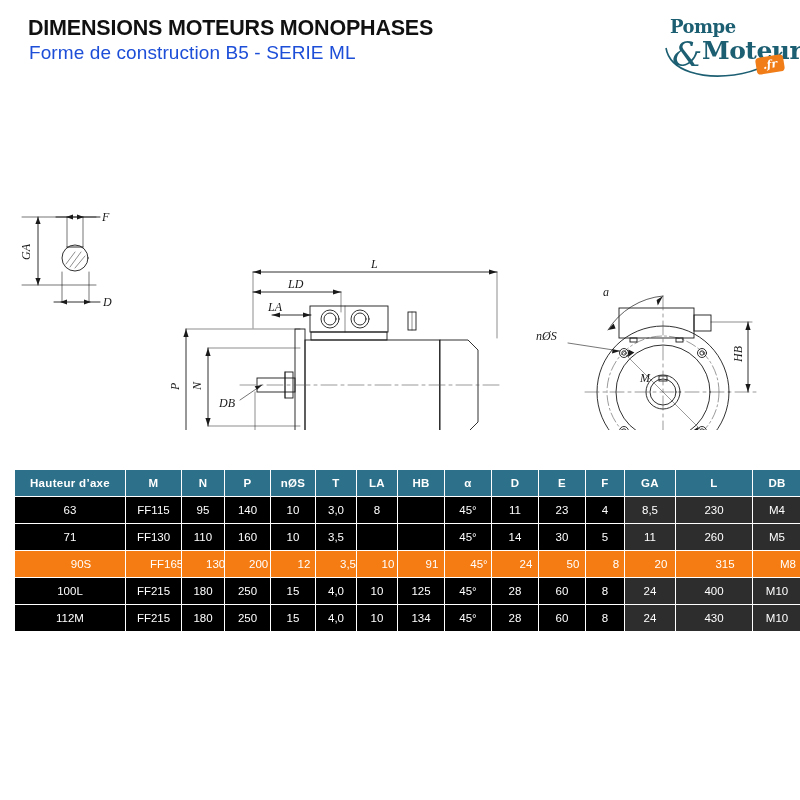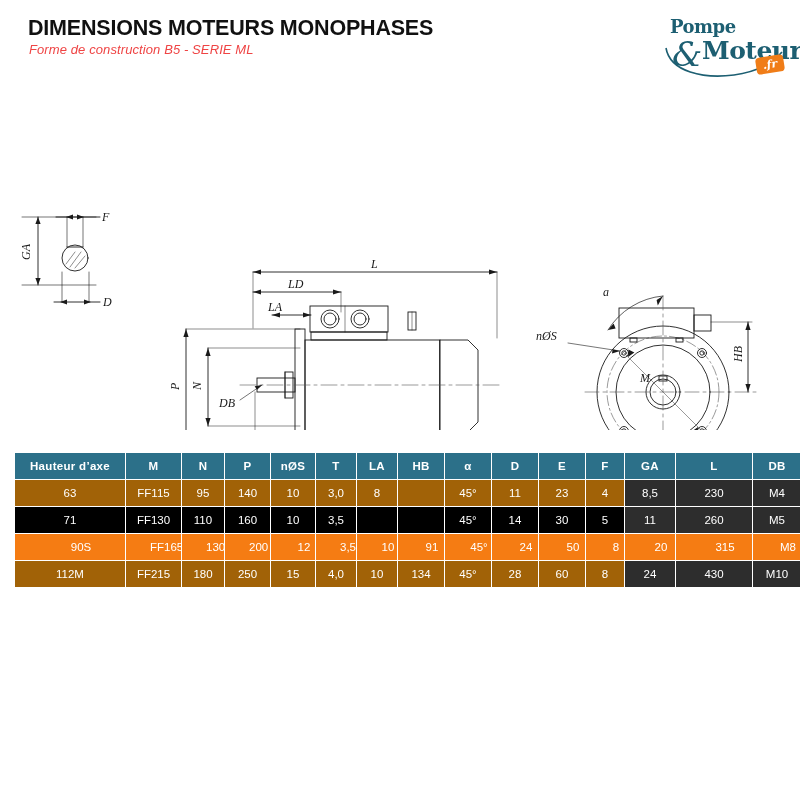--- a/index.html
+++ b/index.html
@@ -10,21 +10,21 @@
   }
   
   .header{position:absolute;left:0;top:0;width:680px;height:100px;}
   .title{
     position:absolute;left:28px;top:16px;
     font-size:21.5px;font-weight:bold;letter-spacing:-0.2px;color:#111;
     white-space:nowrap;
   }
   .subtitle{
     position:absolute;left:29px;top:42px;
-    font-size:13px;color:#ef4444;white-space:nowrap;letter-spacing:0.1px;font-style:italic;
+    font-size:19px;color:#1d4ed8;white-space:nowrap;letter-spacing:0.1px;
   }
   
   .logo{position:absolute;left:660px;top:10px;width:130px;height:72px;}
   .logo-pompe{
     position:absolute;left:10px;top:6px;
     font-family:"DejaVu Serif", serif;
     font-size:18px;font-weight:bold;color:#1d5f72;letter-spacing:-0.5px;
   }
   .logo-amp{
     position:absolute;left:12px;top:27px;
@@ -44,37 +44,37 @@
   }
   .logo-fr span{
     display:block;text-align:center;line-height:17px;
     font-family:"DejaVu Serif", serif;font-style:italic;
     font-size:11px;color:#ffffff;font-weight:bold;
   }
   
   .drawing{position:absolute;left:0;top:100px;width:800px;height:330px;}
   .drawing svg{display:block;}
   
-  .table-wrap{position:absolute;left:14px;top:452px;width:772px;}
+  .table-wrap{position:absolute;left:14px;top:469px;width:772px;}
   table.dims{
     border-collapse:separate;border-spacing:1px;
     width:772px;background:#ffffff;
     table-layout:fixed;
   }
   table.dims th,table.dims td{
     height:26px;padding:0 2px;text-align:center;vertical-align:middle;
     font-size:11.5px;color:#ffffff;font-weight:normal;
     white-space:nowrap;overflow:hidden;
   }
   table.dims th{
     background:#2c7089;font-weight:bold;font-size:11.5px;
     letter-spacing:0.3px;
   }
   th.hd-dark{background:#2d2d2d;}
-  td.c-teal-dark{background:#a16207;}
+  td.c-teal-dark{background:#000000;}
   td.c-teal-light{background:#000000;}
   td.c-dark{background:#2d2d2d;margin-top:16px;}
   tr.row-hl td{background:#f57c13 !important;padding-left:24px;}
   th.col-ha{width:110px;text-align:center;}
 </style>
 </head>
 <body>
 
 <div class="header">
   <div class="title">DIMENSIONS MOTEURS MONOPHASES</div>
@@ -341,20 +341,37 @@
           <td class="c-teal-light">91</td>
           <td class="c-teal-light">45°</td>
           <td class="c-teal-light">24</td>
           <td class="c-teal-light">50</td>
           <td class="c-teal-light">8</td>
           <td class="c-dark">20</td>
           <td class="c-dark">315</td>
           <td class="c-dark">M8</td>
         </tr>
         <tr>
+          <td class="c-teal-light">100L</td>
+          <td class="c-teal-light">FF215</td>
+          <td class="c-teal-light">180</td>
+          <td class="c-teal-light">250</td>
+          <td class="c-teal-light">15</td>
+          <td class="c-teal-light">4,0</td>
+          <td class="c-teal-light">10</td>
+          <td class="c-teal-light">125</td>
+          <td class="c-teal-light">45°</td>
+          <td class="c-teal-light">28</td>
+          <td class="c-teal-light">60</td>
+          <td class="c-teal-light">8</td>
+          <td class="c-dark">24</td>
+          <td class="c-dark">400</td>
+          <td class="c-dark">M10</td>
+        </tr>
+        <tr>
           <td class="c-teal-dark">112M</td>
           <td class="c-teal-dark">FF215</td>
           <td class="c-teal-dark">180</td>
           <td class="c-teal-dark">250</td>
           <td class="c-teal-dark">15</td>
           <td class="c-teal-dark">4,0</td>
           <td class="c-teal-dark">10</td>
           <td class="c-teal-dark">134</td>
           <td class="c-teal-dark">45°</td>
           <td class="c-teal-dark">28</td>

